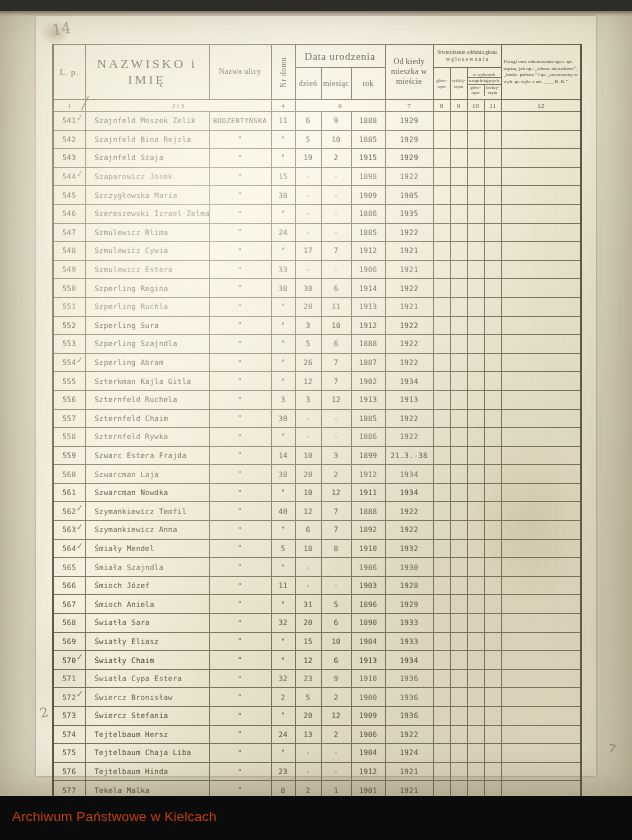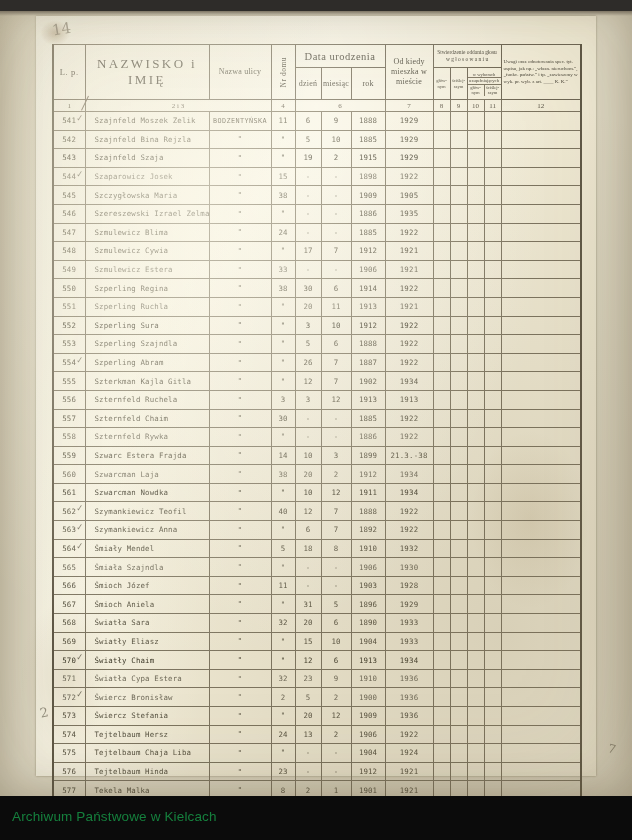--- a/index.html
+++ b/index.html
@@ -91,21 +91,21 @@
   .chk{position:absolute;right:1px;top:1px;font-size:9px;color:#5a5444;
        opacity:.78;transform:rotate(-4deg);font-family:"DejaVu Sans",sans-serif;}
 
   
   #slash{position:absolute;left:88px;top:96px;width:1px;height:16px;
          background:#6f6754;transform:rotate(26deg);transform-origin:top center;z-index:5;}
 
   
   #footer{position:absolute;left:0;top:796px;width:632px;height:44px;
           background:#0b0b0b;z-index:10;}
-  #footer span{position:absolute;left:12px;top:13px;color:#15803d;
+  #footer span{position:absolute;left:12px;top:13px;color:#c2410c;
           font-family:"Liberation Sans",sans-serif;font-size:13.5px;
           letter-spacing:.15px;}
 </style>
 </head>
 <body>
 
 <div id="scan">
 
   <div class="bed-top"></div>
   <div class="bed-shadow"></div>

